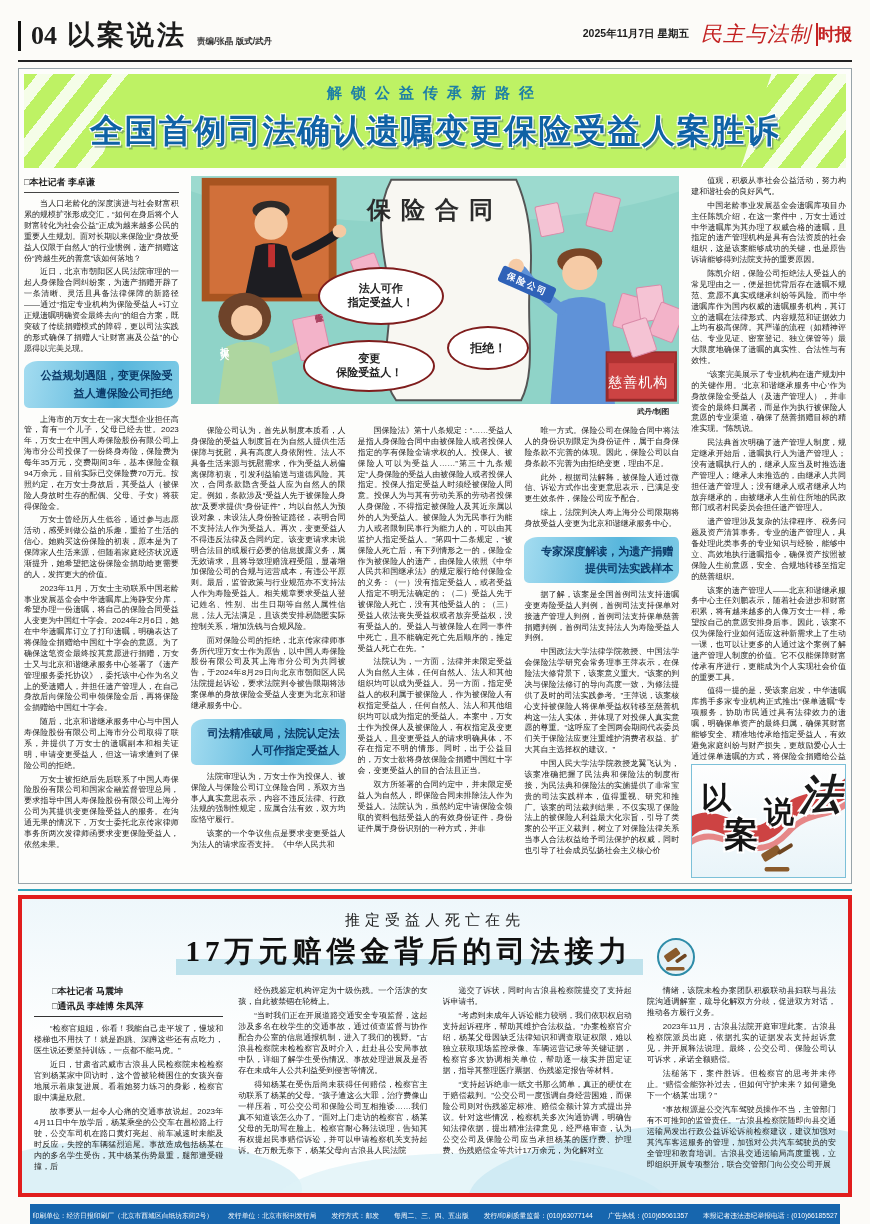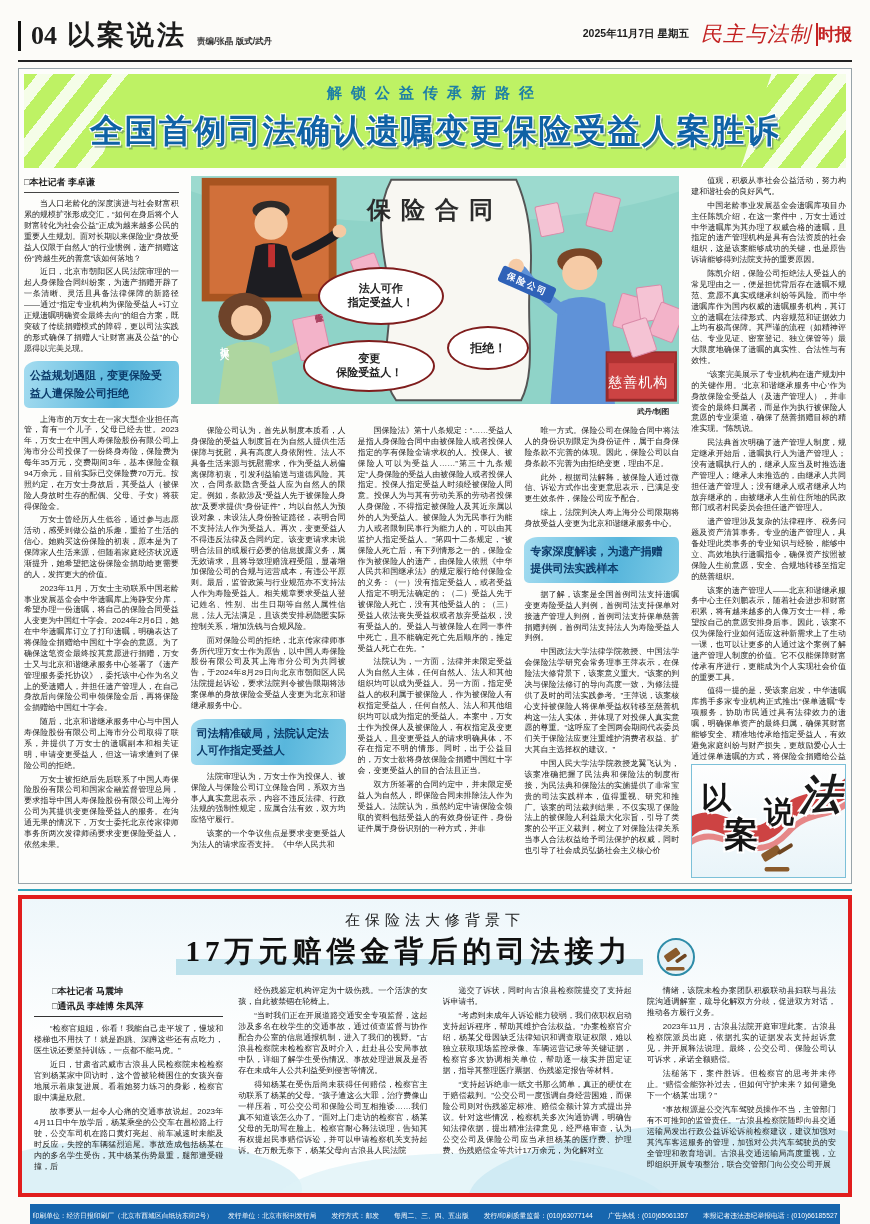--- a/index.html
+++ b/index.html
@@ -32,21 +32,21 @@
   .col{font-size:8px;line-height:1.36;text-align:justify;overflow:hidden;}
   .col p{margin:0 0 3px;text-indent:2em;}
   .col1{grid-column:1;grid-row:1/3;}
   .col2{grid-column:2;grid-row:2;}
   .col3{grid-column:3;grid-row:2;}
   .col4{grid-column:4;grid-row:2;}
   .col5{grid-column:5;grid-row:1/3;display:flex;flex-direction:column;}
   .col5 .flow{flex:1;overflow:hidden;}
   .byline{font-size:9px;font-weight:bold;border-bottom:1px solid #444;padding-bottom:4px;margin-bottom:6px;}
   .subhead{background:linear-gradient(100deg,#a4dcf0,#58b6dc 60%,#7ecbe6);color:#0b3a69;font-weight:bold;font-size:11px;
-       line-height:1.55;text-align:left;padding:6px 6px;margin:7px 0;border-radius:14px 4px 16px 5px/10px 6px 12px 5px;}
+       line-height:1.55;text-align:right;padding:6px 6px;margin:7px 0;border-radius:14px 4px 16px 5px/10px 6px 12px 5px;}
   
   .illus-wrap{grid-column:2/5;grid-row:1;position:relative;}
   .illus{position:relative;height:228px;overflow:hidden;}
   .illus svg{position:absolute;inset:0;width:100%;height:100%;}
   .illus .lbl{position:absolute;z-index:3;}
   .contract-lbl{left:44%;top:8%;transform:translateX(-50%);font-size:24px;font-weight:bold;letter-spacing:10px;color:#2b2b2b;white-space:nowrap;left:50%;}
   .bubble{position:absolute;z-index:4;background:#fff;border:2px solid #7f1d1d;border-radius:50%;
        display:flex;flex-direction:column;align-items:center;justify-content:center;text-align:center;
        font-weight:bold;color:#222;line-height:1.25;}
   .bub-judge{left:26%;top:40%;width:122px;height:54px;font-size:11px;}
@@ -251,21 +251,21 @@
     </div>
   </section>
 
   <div class="divider"></div>
 
   <section class="article2">
     <div class="wave w1"></div>
     <div class="wave w3"></div>
     <div class="wave w2"></div>
 
-    <div class="kicker2">在保险法大修背景下</div>
+    <div class="kicker2">推定受益人死亡在先</div>
     <div class="headline2-wrap">
       <h2 class="headline2">17万元赔偿金背后的司法接力</h2><span class="gavel-badge"><svg viewBox="0 0 24 24">
           <rect x="4" y="8" width="11" height="5.5" rx="1" fill="#8a5a2b" transform="rotate(-35 9 11)"></rect>
           <rect x="11" y="12" width="9" height="2.6" rx="1" fill="#6e4520" transform="rotate(-35 15 13)"></rect>
           <rect x="5" y="19" width="13" height="2.6" rx="1" fill="#8a5a2b"></rect>
         </svg></span>
     </div>
 
     <div class="body-grid2">
       <div class="bcol">

